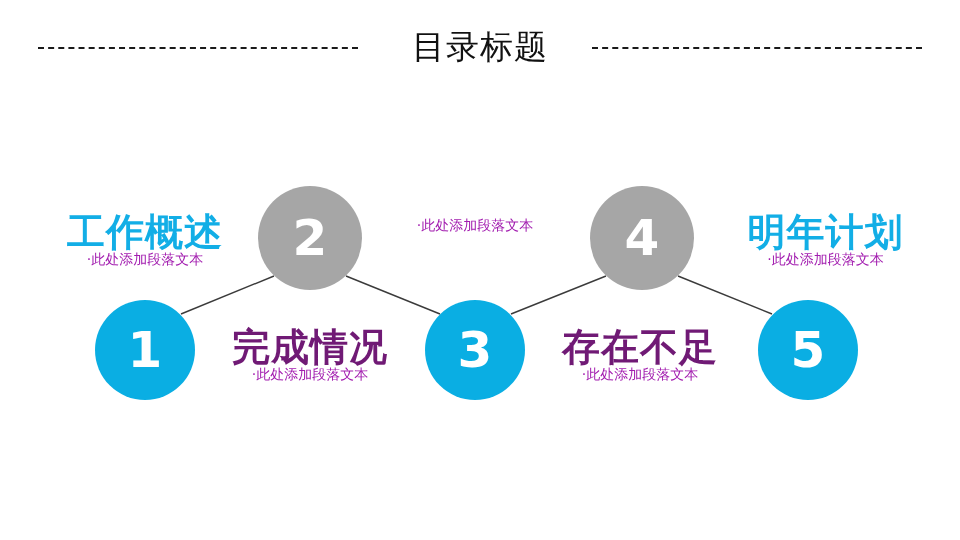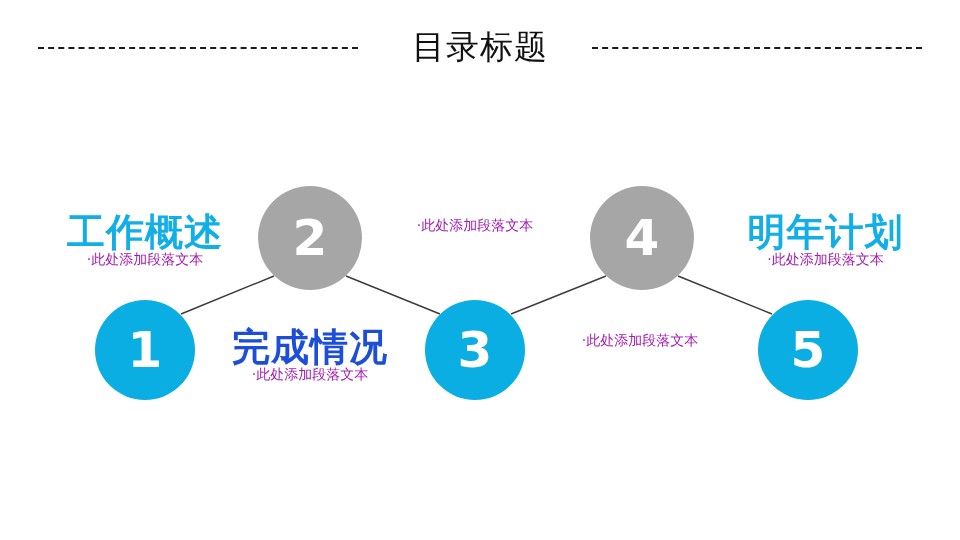--- a/index.html
+++ b/index.html
@@ -96,21 +96,21 @@
     letter-spacing: 1px;
   }
   .node-sub {
     font-size: 14px;
     line-height: 20px;
     color: #a21caf;
     margin-top: 0;
     letter-spacing: 0px;
   }
   .heading-blue { color: #12aee6; }
-  .heading-gray { color: #1d4ed8; }
+  .heading-gray { color: #701a75; }
 
   
   .t1 { left:  30px; top: 215px; width: 230px; }
   .t3 { left: 360px; top: 215px; width: 230px; }
   .t5 { left: 708px; top: 215px; width: 235px; }
 
   
   .t2 { left: 195px; top: 330px; width: 230px; }
   .t4 { left: 525px; top: 330px; width: 230px; }
 </style>
@@ -140,20 +140,21 @@
   <div class="node-text t2">
     <div class="node-heading heading-gray">完成情况</div>
     <div class="node-sub">·此处添加段落文本</div>
   </div>
 
   <div class="node-text t3">
     <div class="node-sub">·此处添加段落文本</div>
   </div>
 
   <div class="node-text t4">
+    <div class="node-heading heading-gray">存在不足</div>
     <div class="node-sub">·此处添加段落文本</div>
   </div>
 
   <div class="node-text t5">
     <div class="node-heading heading-blue">明年计划</div>
     <div class="node-sub">·此处添加段落文本</div>
   </div>
 
   <div class="node-circle circle-blue c1">1</div>
   <div class="node-circle circle-gray c2">2</div>

